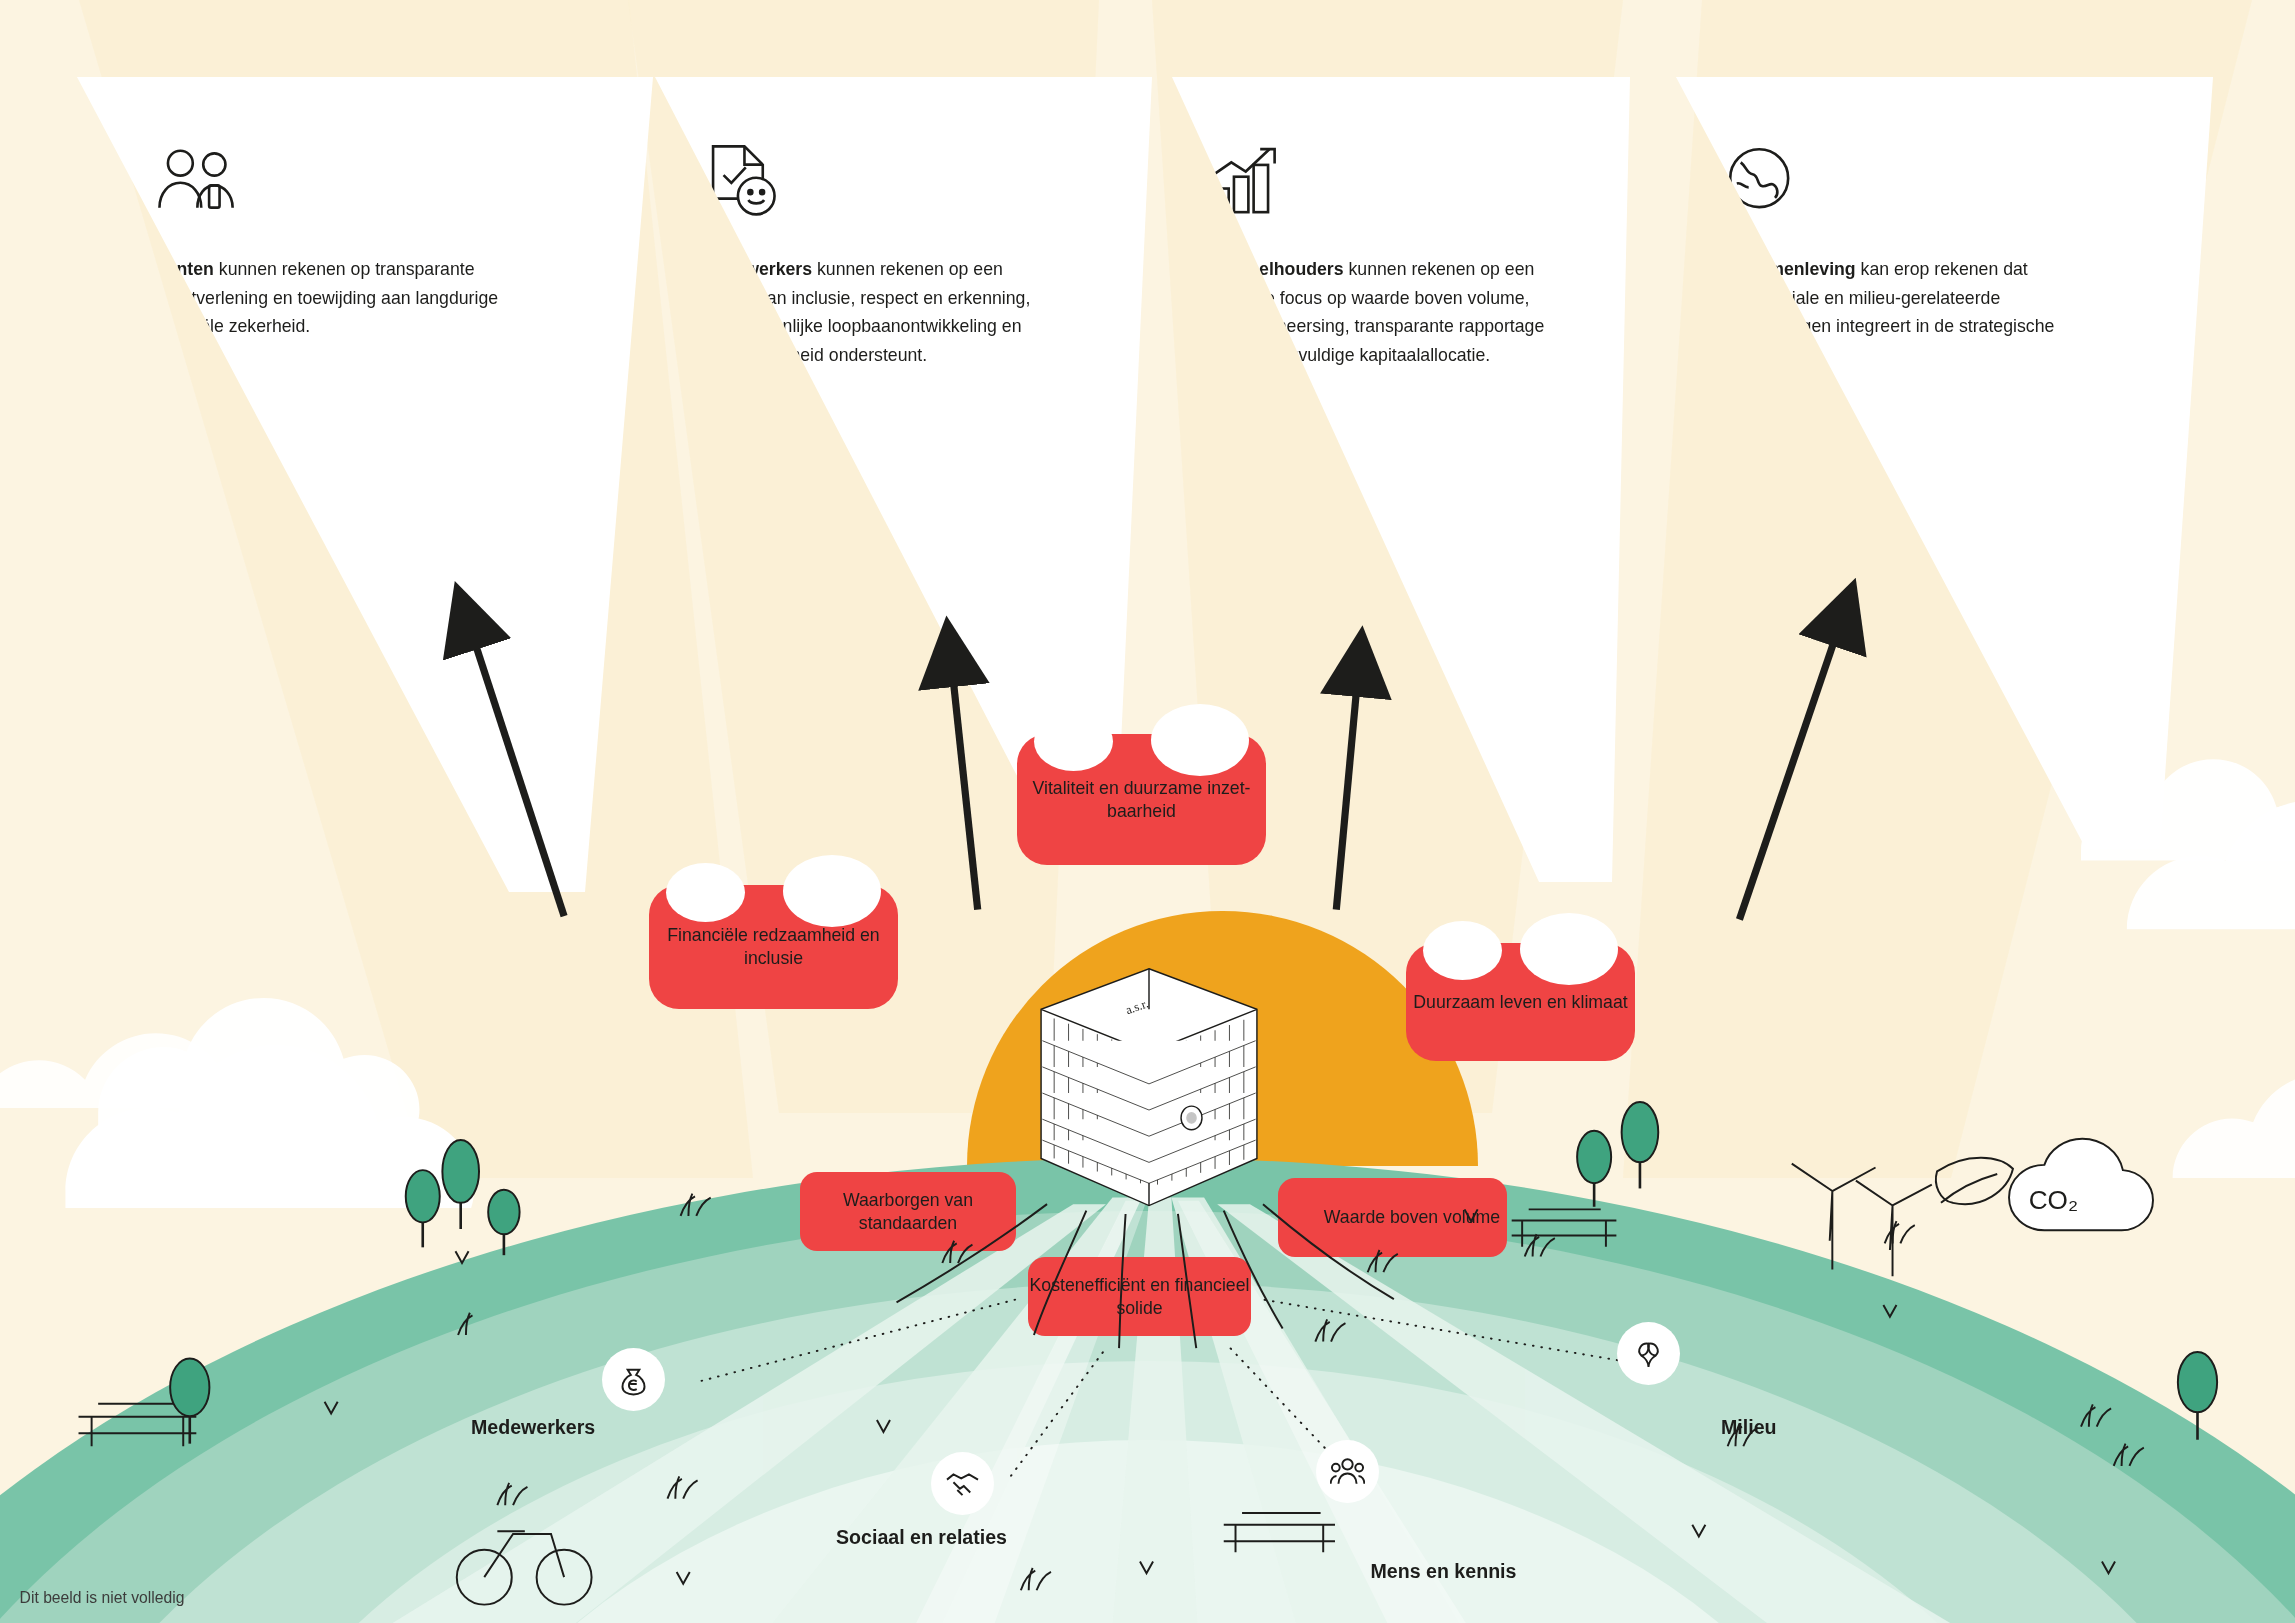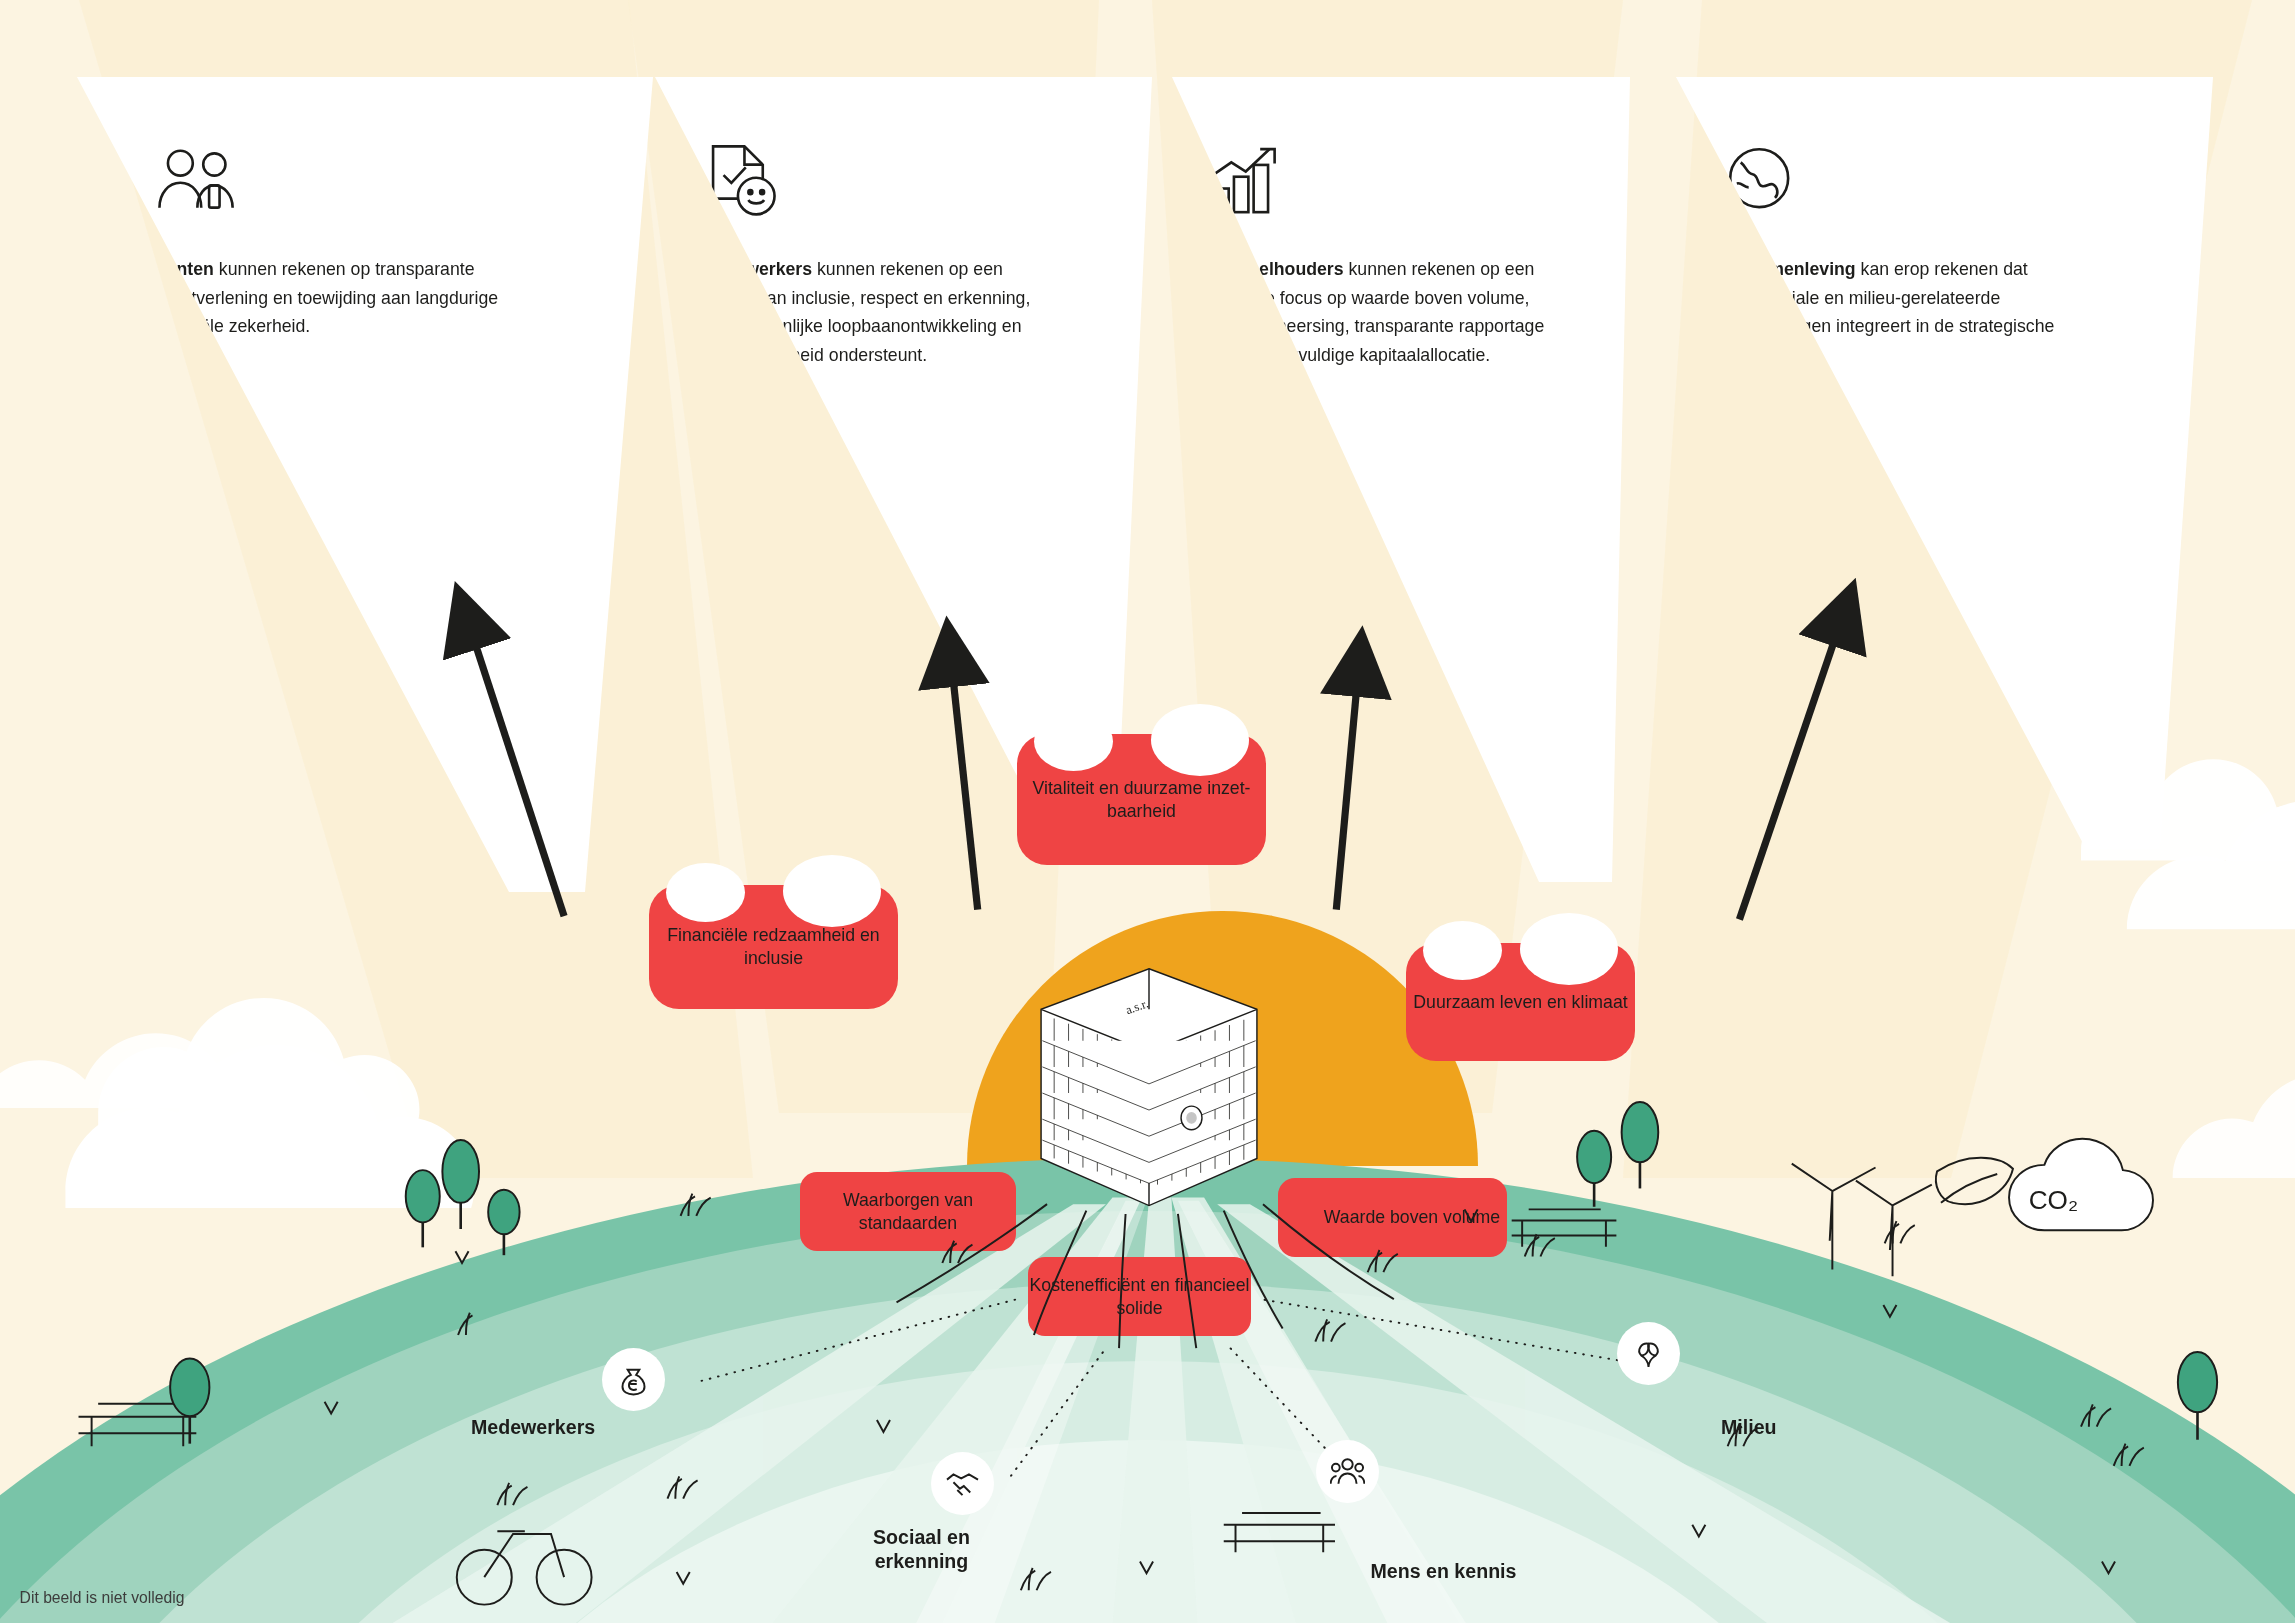--- a/index.html
+++ b/index.html
@@ -268,21 +268,21 @@
   </div>
   <div class="hlabel" style="left:471px;top:1415px;">Medewerkers</div>
 
   <div class="cicon" style="left:931px;top:1452px;">
     <svg width="37" height="31" viewBox="0 0 56 48" fill="none" stroke="#1d1d1b" stroke-width="3">
       <path d="M4 18l10-8 12 6 12-6 14 8"></path>
       <path d="M14 22l10 10 6-4 10 10"></path>
       <path d="M20 34l8 8"></path>
     </svg>
   </div>
-  <div class="hlabel" style="left:830px;top:1525px;text-align:center;width:183px;">Sociaal en erkenning</div>
+  <div class="hlabel" style="left:830px;top:1525px;text-align:center;width:183px;">Sociaal en relaties</div>
 
   <div class="cicon" style="left:1316px;top:1440px;">
     <svg width="35" height="33" viewBox="0 0 54 50" fill="none" stroke="#1d1d1b" stroke-width="3">
       <circle cx="27" cy="14" r="8"></circle>
         <path d="M13 44c0-9 6-16 14-16s14 7 14 16"></path>
       <circle cx="9" cy="19" r="6"></circle>
         <path d="M1 44c0-7 4-12 9-12"></path>
       <circle cx="45" cy="19" r="6"></circle>
         <path d="M53 44c0-7-4-12-9-12"></path>
     </svg>

